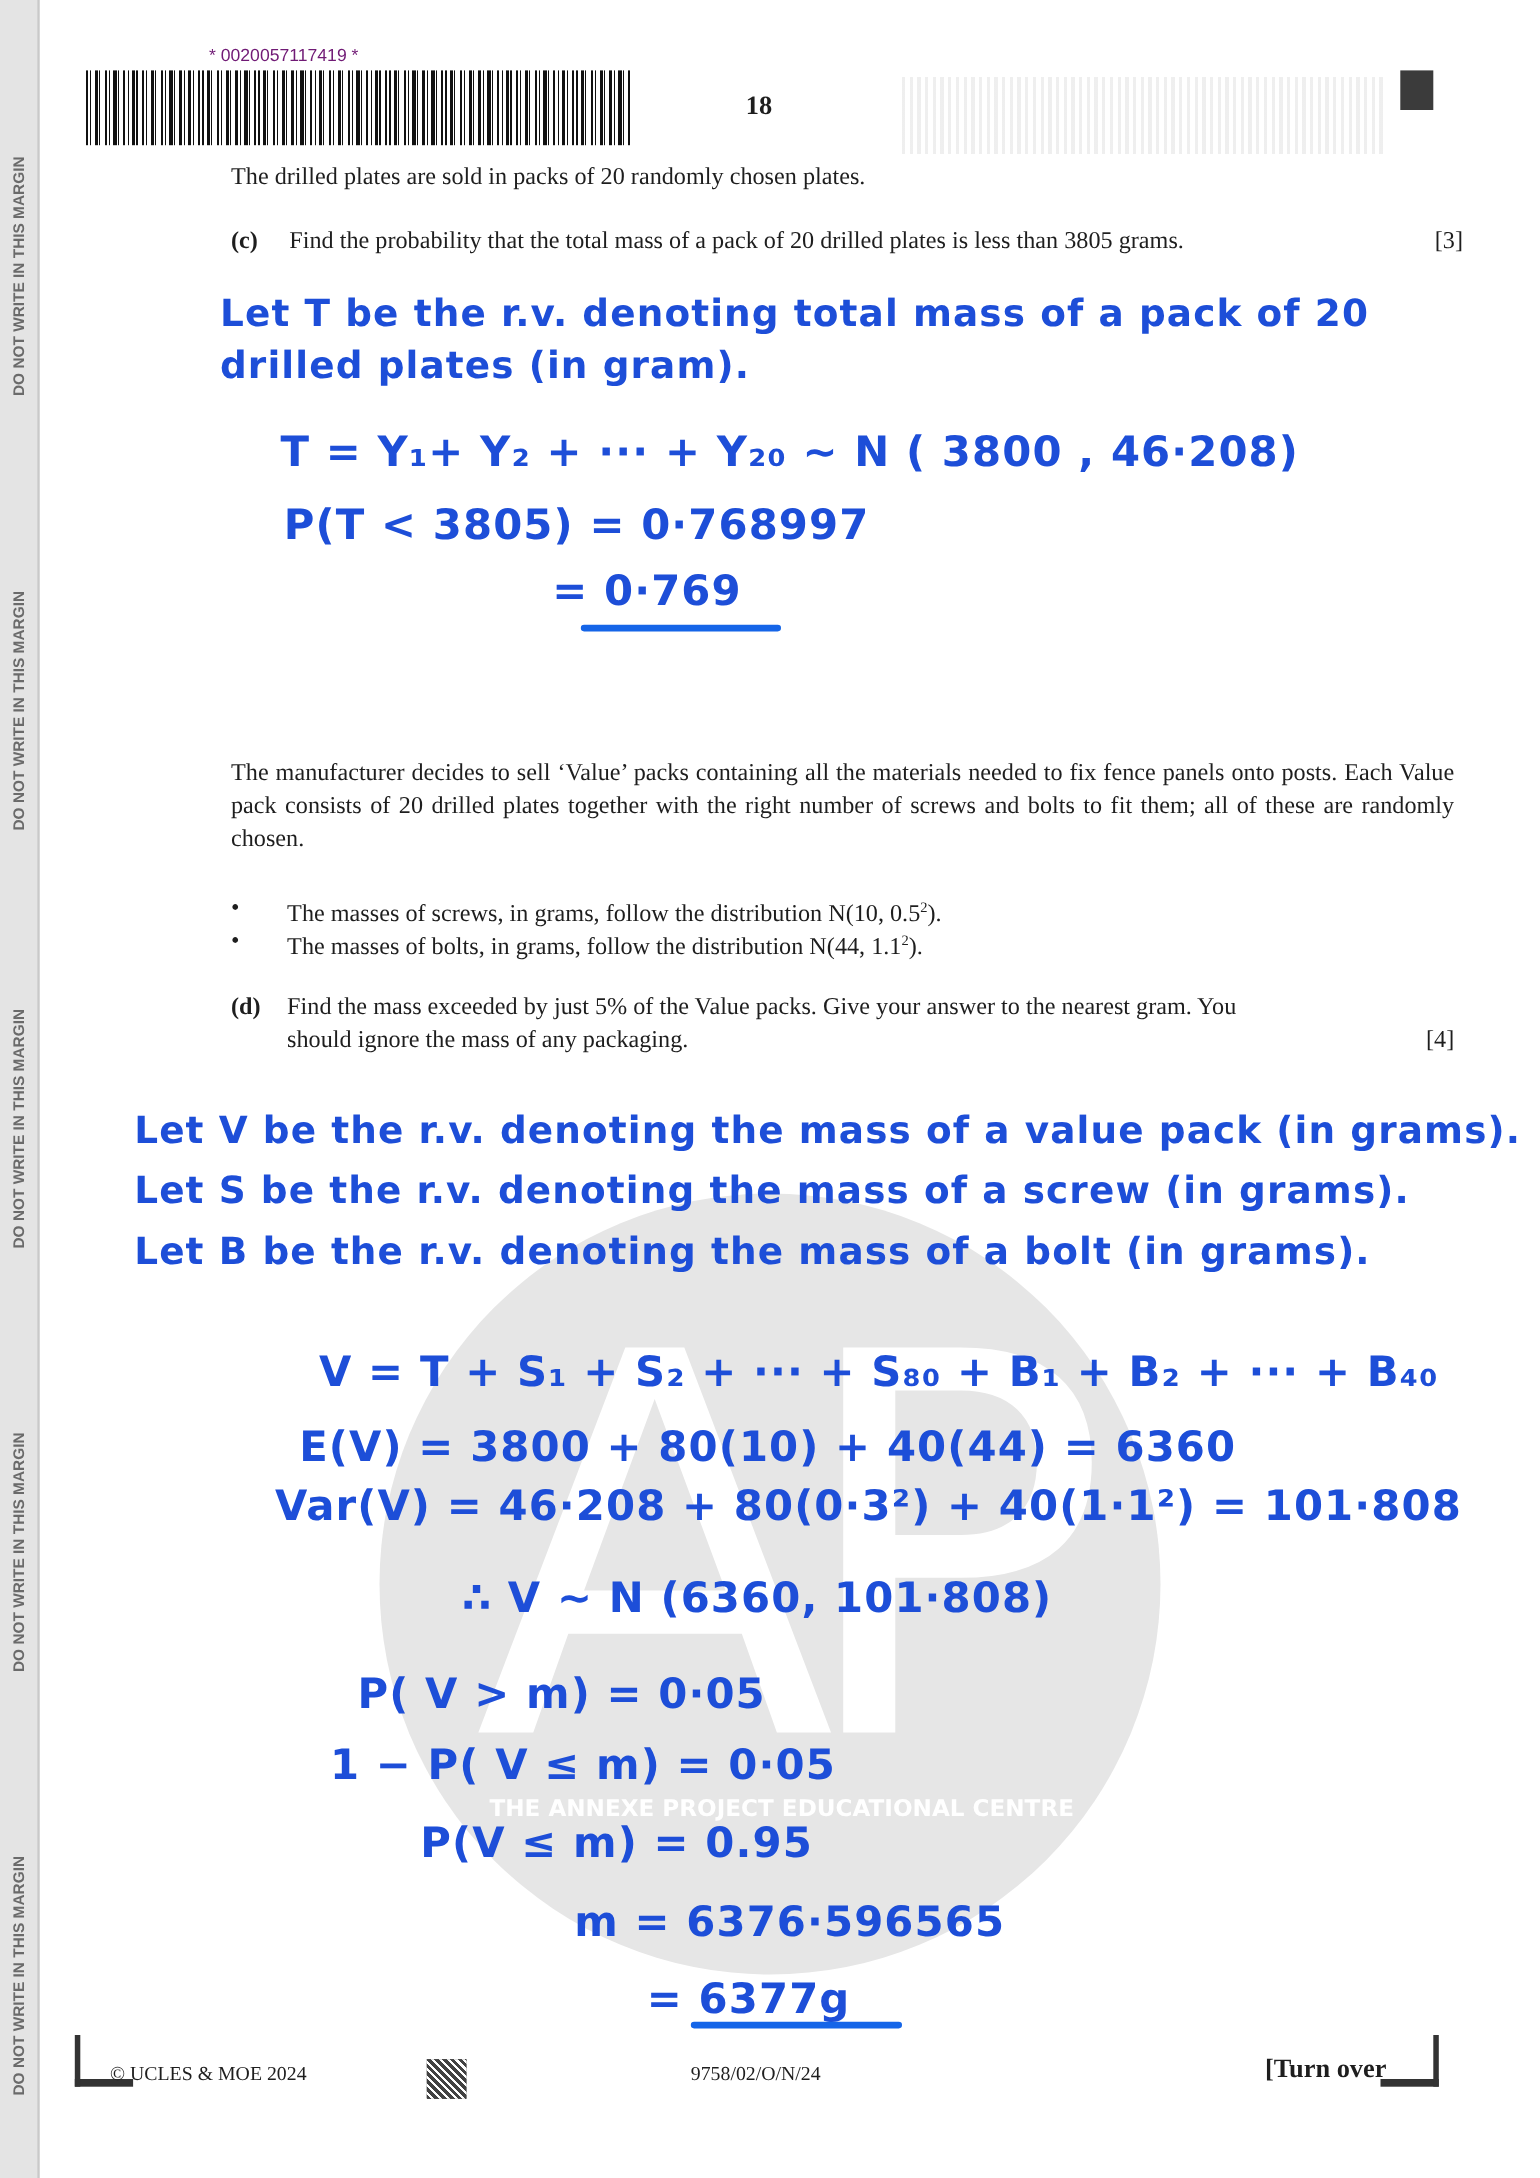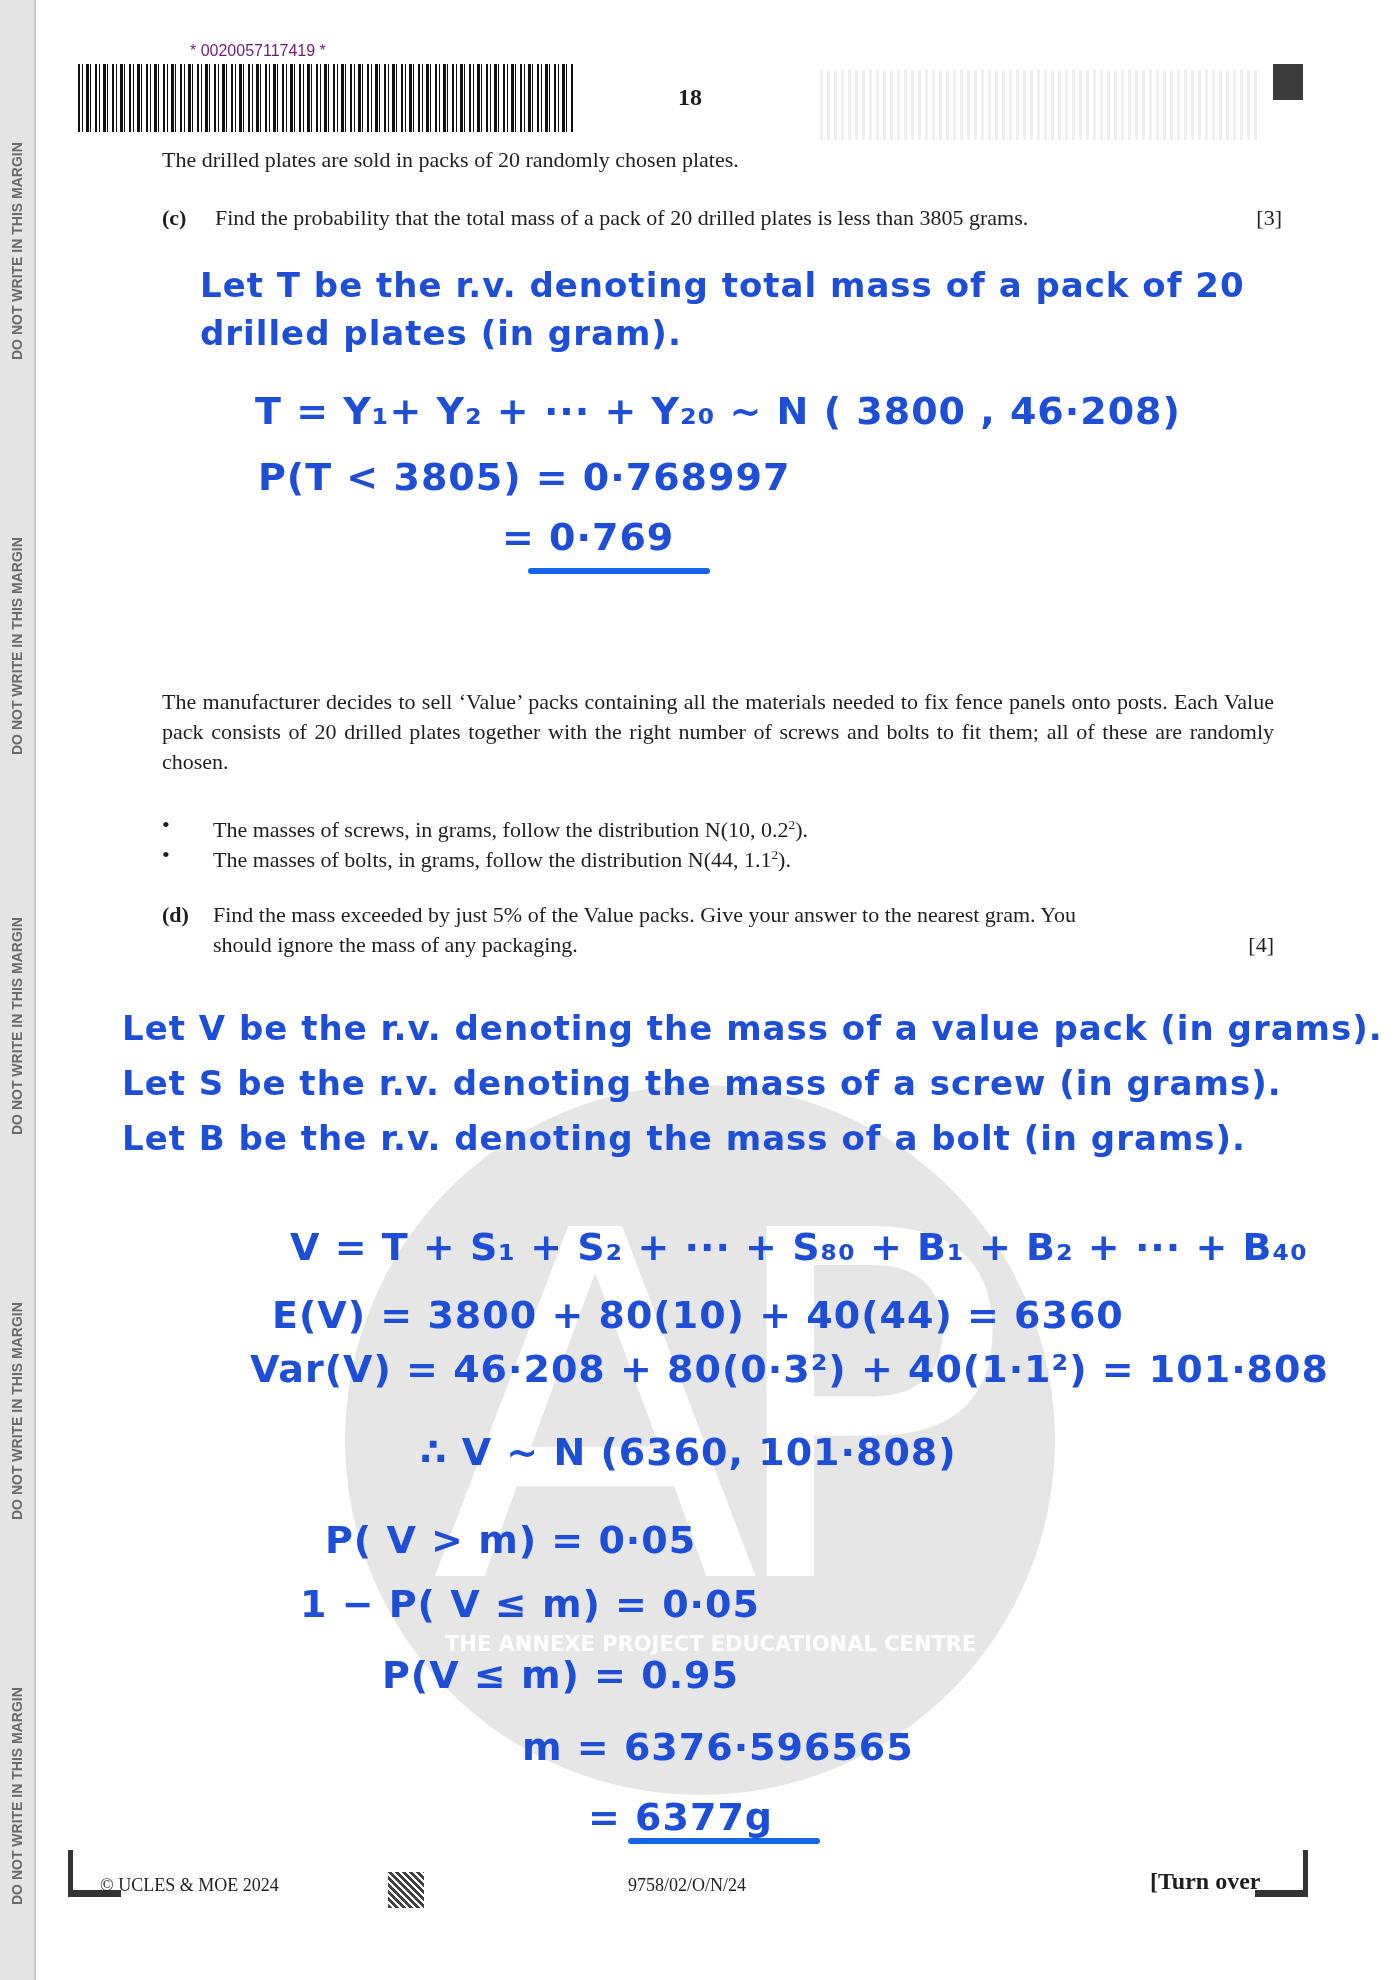--- a/index.html
+++ b/index.html
@@ -10,21 +10,21 @@
   .margin-label { position:absolute; left:0; width:34px; font-family:"Liberation Sans", sans-serif;
                   font-size:14px; font-weight:bold; color:#6a6a6a; white-space:nowrap; }
   .margin-label span { display:block; transform:rotate(-90deg); transform-origin:left top; position:absolute; left:9px; top:0; }
   .barcode-num { left:190px; top:42px; font-family:"Liberation Sans", sans-serif; font-size:16px; color:#701a75; }
   .barcode { left:78px; top:64px; width:496px; height:68px;
      background: repeating-linear-gradient(90deg,#111 0 2px,#fff 2px 4px,#111 4px 5px,#fff 5px 8px,#111 8px 11px,#fff 11px 12px,#111 12px 13px,#fff 13px 17px); }
   .page-num { left:678px; top:84px; font-size:24px; font-weight:bold; }
   .corner-square { left:1273px; top:64px; width:30px; height:36px; background:#3b3b3b; }
   .ghost { left:820px; top:70px; width:440px; height:70px; opacity:0.08;
      background: repeating-linear-gradient(90deg,#333 0 3px,#fff 3px 7px); }
-  .print { font-size:22px; line-height:30px; }
+  .print { font-size:22px; line-height:30px;margin-left:48px; }
   .hand { font-family:"DejaVu Sans", sans-serif; color:#1d4ed8; font-weight:bold; letter-spacing:1px; white-space:nowrap; }
   .h-lg { font-size:38px; }
   .h-md { font-size:34px; }
   .underline-bar { height:6px; background:#1565e8; border-radius:3px; }
   .watermark-circle { left:345px; top:1085px; width:710px; height:710px; border-radius:50%; background:#e6e6e6; }
   .watermark-ap { left:430px; top:1130px; width:540px; text-align:center; font-family:"DejaVu Sans", sans-serif;
                   font-size:480px; font-weight:normal; color:#ffffff; line-height:560px; letter-spacing:-40px; }
   .watermark-text { left:445px; top:1632px; width:520px; text-align:center; font-family:"DejaVu Sans", sans-serif;
                     font-size:21px; font-weight:bold; color:#ffffff; white-space:nowrap; }
   .footer { font-size:18px; }
@@ -76,21 +76,21 @@
 <div class="abs hand h-md" style="left:200px; top:313px;">drilled plates (in gram).</div>
 <div class="abs hand h-lg" style="left:255px; top:365px;margin-top:24px;">T = Y₁+ Y₂ + ··· + Y₂₀ ~ N ( 3800 , 46·208)</div>
 <div class="abs hand h-lg" style="left:258px; top:455px;">P(T &lt; 3805) = 0·768997</div>
 <div class="abs hand h-lg" style="left:502px; top:515px;">= 0·769</div>
 <div class="abs underline-bar" style="left:528px; top:568px; width:182px;"></div>
 
 <div class="abs print" style="left:162px; top:687px; width:1112px; text-align:justify;">The manufacturer decides to sell ‘Value’ packs containing all the materials needed to fix fence panels onto posts. Each Value pack consists of 20 drilled plates together with the right number of screws and bolts to fit them; all of these are randomly chosen.</div>
 
 <div class="abs print" style="left:162px; top:810px;">
   <span style="position:absolute; left:0;">•</span>
-  <span style="position:absolute; left:51px; white-space:nowrap;"><span>The masses of screws, in grams, follow the distribution N(10, 0.2</span><sup>2</sup><span>).</span></span>
+  <span style="position:absolute; left:51px; white-space:nowrap;"><span>The masses of screws, in grams, follow the distribution N(10, 0.5</span><sup>2</sup><span>).</span></span>
 </div>
 <div class="abs print" style="left:162px; top:840px;">
   <span style="position:absolute; left:0;">•</span>
   <span style="position:absolute; left:51px; white-space:nowrap;"><span>The masses of bolts, in grams, follow the distribution N(44, 1.1</span><sup>2</sup><span>).</span></span>
 </div>
 
 <div class="abs print" style="left:162px; top:900px; width:1112px; height:64px;">
   <b style="position:absolute; left:0; top:0;">(d)</b>
   <span style="position:absolute; left:51px; top:0; white-space:nowrap;">Find the mass exceeded by just 5% of the Value packs. Give your answer to the nearest gram. You</span>
   <span style="position:absolute; left:51px; top:30px; white-space:nowrap;">should ignore the mass of any packaging.</span>

